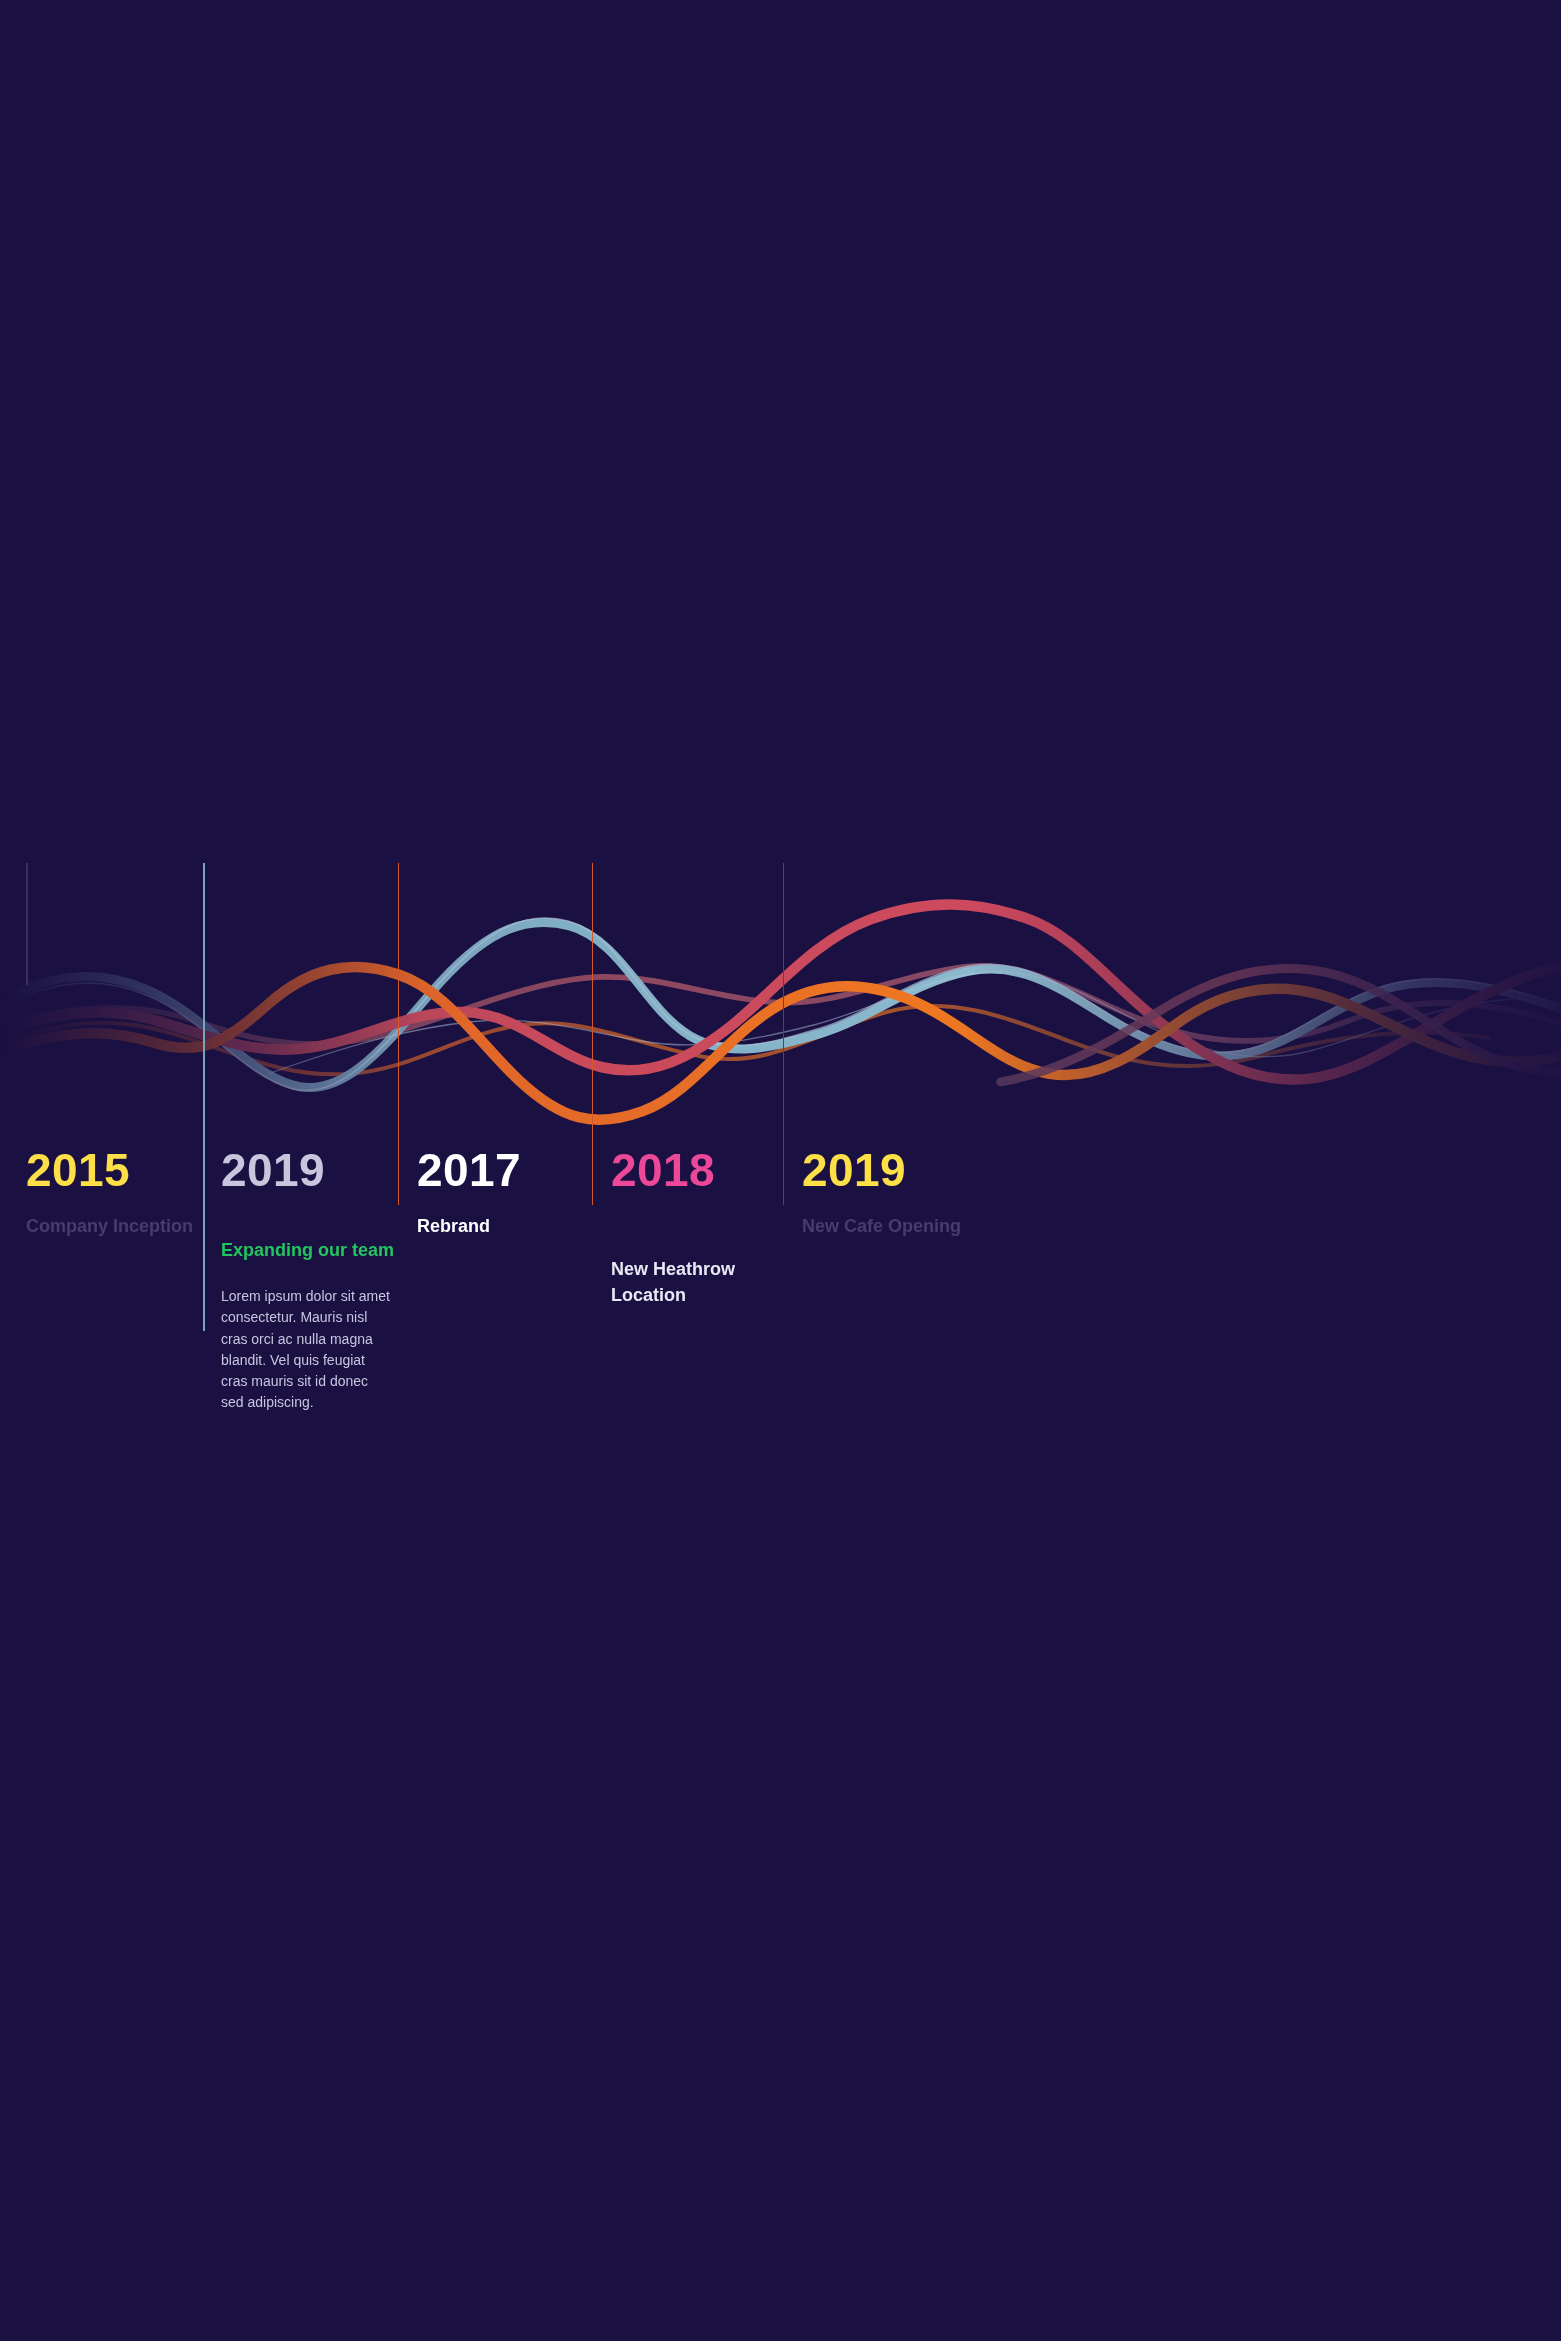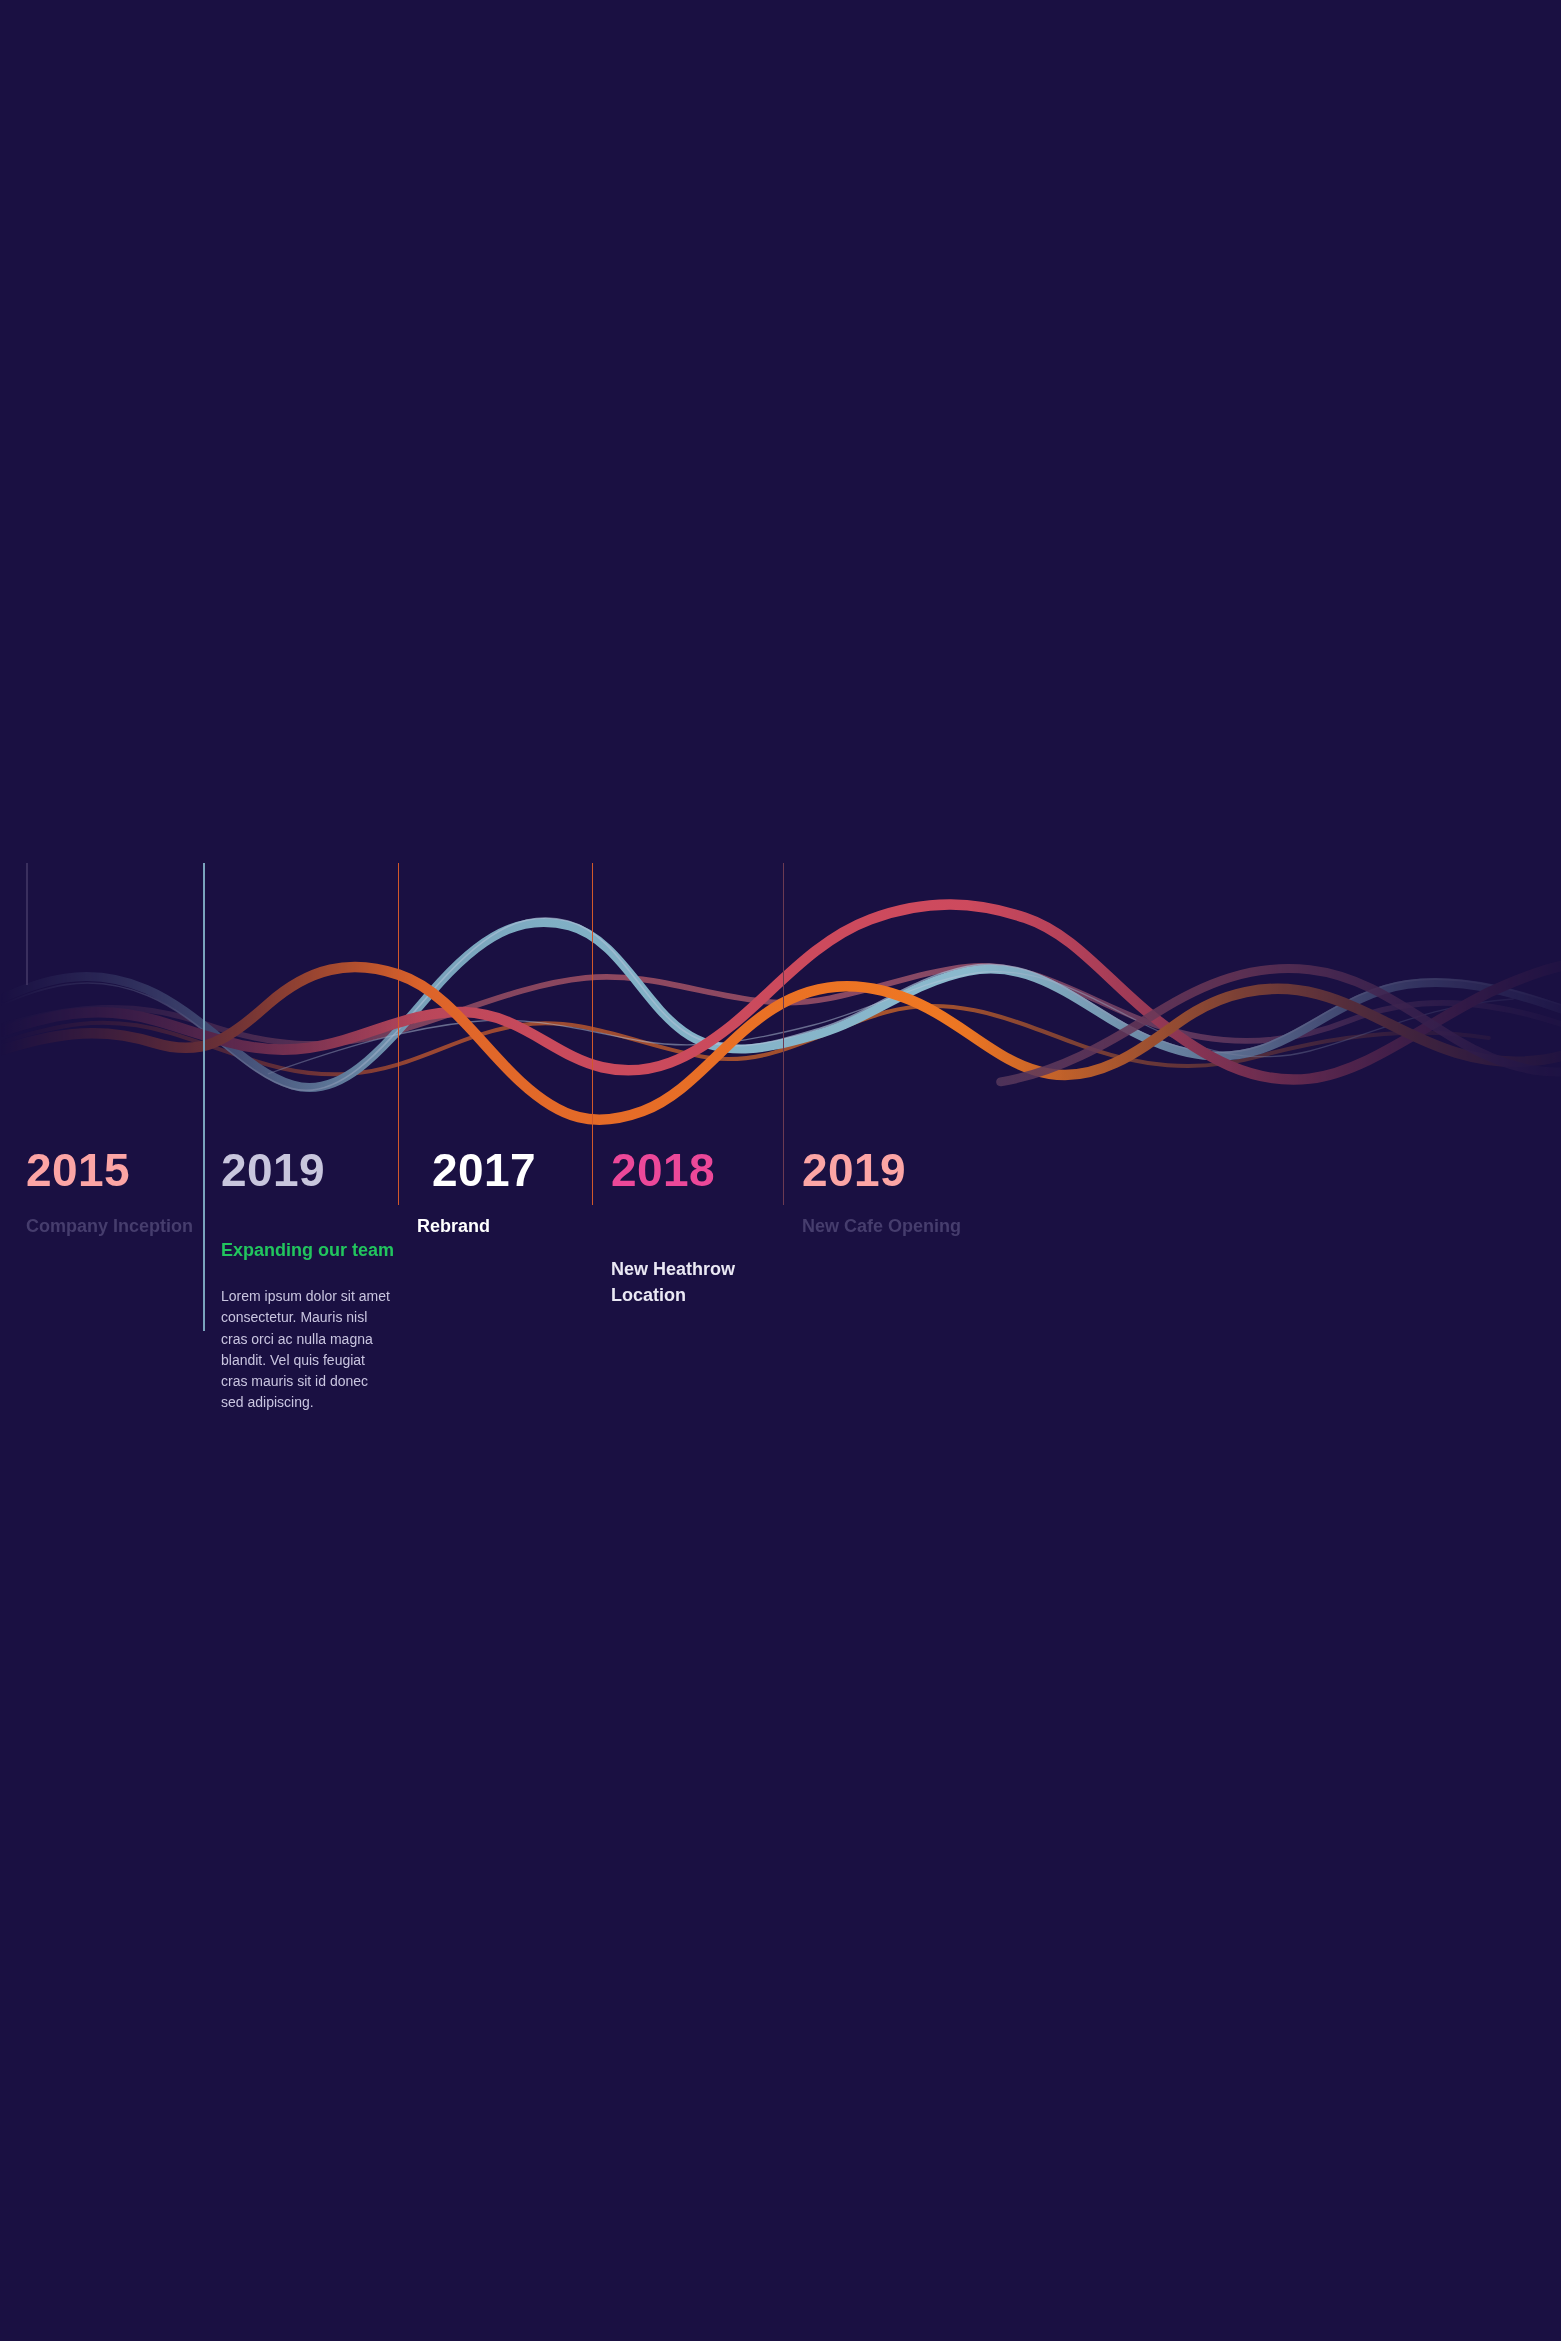--- a/index.html
+++ b/index.html
@@ -70,27 +70,27 @@
     left:0;
     top:163px;
     font-size:14px;
     font-weight:400;
     line-height:1.52;
     width:171px;
     color:#c9c5e0;
   }
 
   
-  .entry.dim .year      { color:#fca5a5; }
+  .entry.dim .year      { color:#fde047; }
   .entry.dim .subtitle  { color:#463d6d; }
 
   .entry.mid .year      { color:#c8c6dd; }
   .entry.mid .subtitle  { color:#22c55e;margin-top:24px; }
 
-  .entry.active .year     { color:#ffffff;margin-left:15px; }
+  .entry.active .year     { color:#ffffff; }
   .entry.active .subtitle { color:#ffffff; }
 
   .entry.bright .year     { color:#ec4899; }
   .entry.bright .subtitle { color:#eae8f4;margin-top:43px; }
 </style>
 </head>
 <body style="background: rgb(26, 16, 66);">
 
 <div id="stage" style="background: rgb(26, 16, 66);">
 

